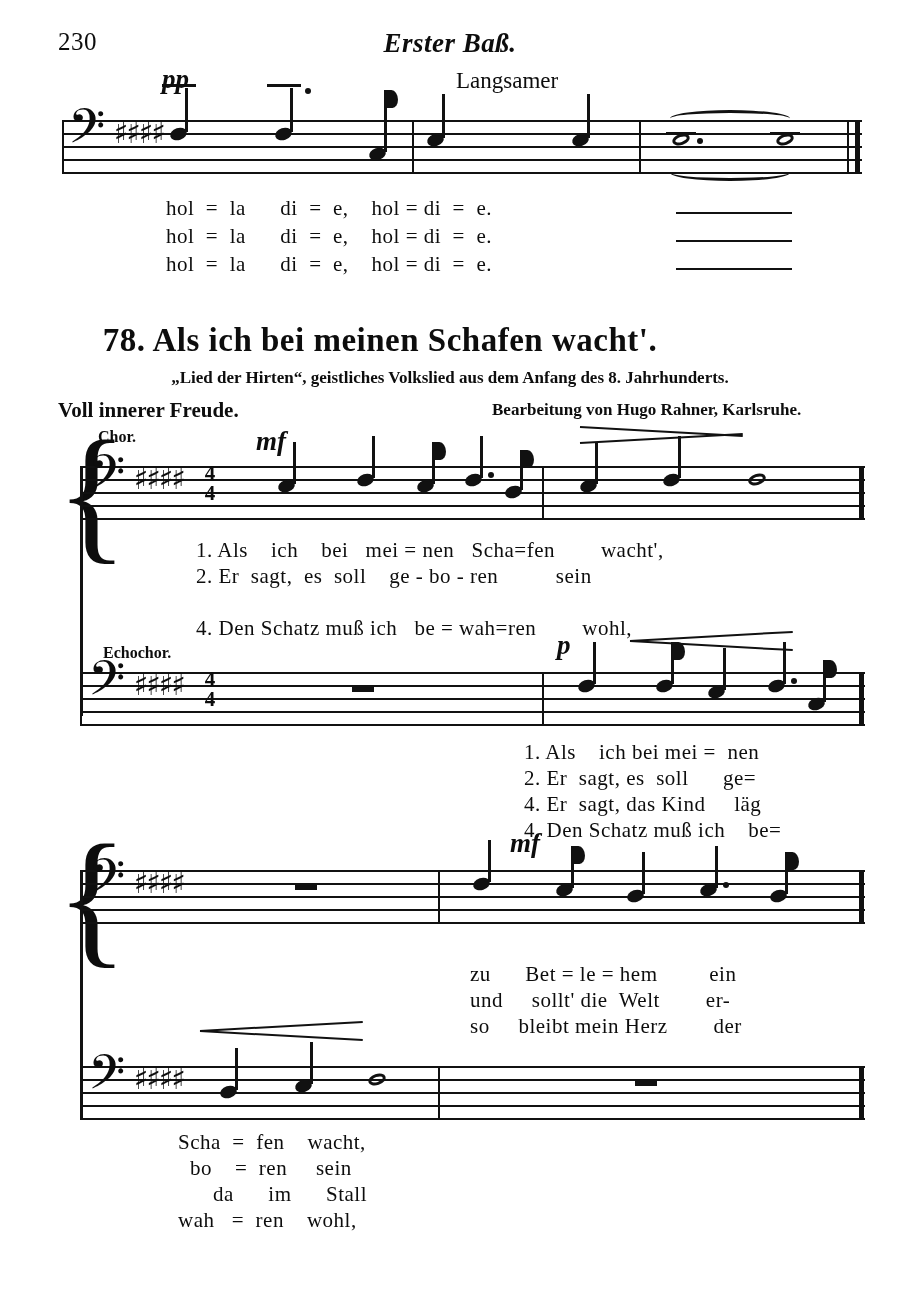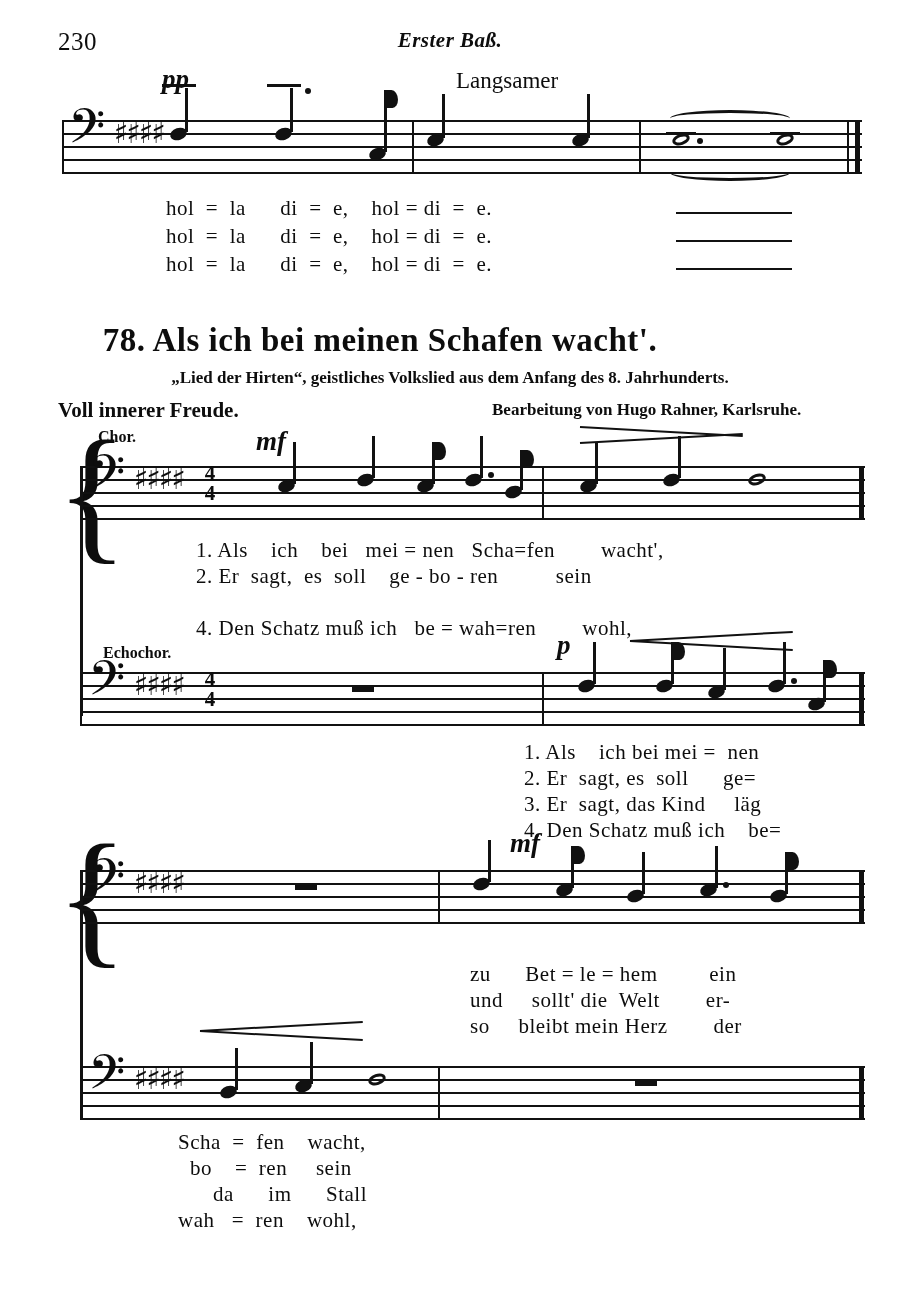--- a/index.html
+++ b/index.html
@@ -29,21 +29,21 @@
     font-size: 25px;
     font-family: "Liberation Serif", serif;
     letter-spacing: 0.5px;
   }
   .running-head {
     position: absolute;
     left: 0;
     top: 28px;
     width: 900px;
     text-align: center;
-    font-size: 21px;
+    font-size: 27px;
     font-style: italic;
     font-weight: bold;
     font-family: "Liberation Serif", serif;
     letter-spacing: 0.5px;
   }
 
   
   .system {
     position: absolute;
   }
@@ -415,21 +415,21 @@
     <div class="flag" style="left:745px;top:-12px;"></div>
 
     <div class="hairpin" style="left:550px;top:-40px;width:160px;height:18px;">
       <div class="l1" style="left:0;top:8px;width:163px;transform:rotate(-3.2deg);"></div>
       <div class="l2" style="left:0;top:8px;width:163px;transform:rotate(3.2deg);"></div>
     </div>
   </div>
 
   <div class="lyric" style="left:524px;top:740px;">1. Als    ich bei mei =  nen</div>
   <div class="lyric" style="left:524px;top:766px;">2. Er  sagt, es  soll      ge=</div>
-  <div class="lyric" style="left:524px;top:792px;">3. Er  sagt, das Kind     läg</div>
+  <div class="lyric" style="left:524px;top:792px;">4. Er  sagt, das Kind     läg</div>
   <div class="lyric" style="left:524px;top:818px;">4. Den Schatz muß ich    be=</div>
 
   <div class="brace" style="left:56px;top:822px;">{</div>
   <div class="sysbar" style="left:80px;top:870px;height:250px;"></div>
 
   <div class="system" style="left:80px; top:870px; width:785px; height:60px;">
     <div class="staff" style="width:785px;height:60px;">
       <div class="line" style="top:0px;"></div>
       <div class="line" style="top:13px;"></div>
       <div class="line" style="top:26px;"></div>

